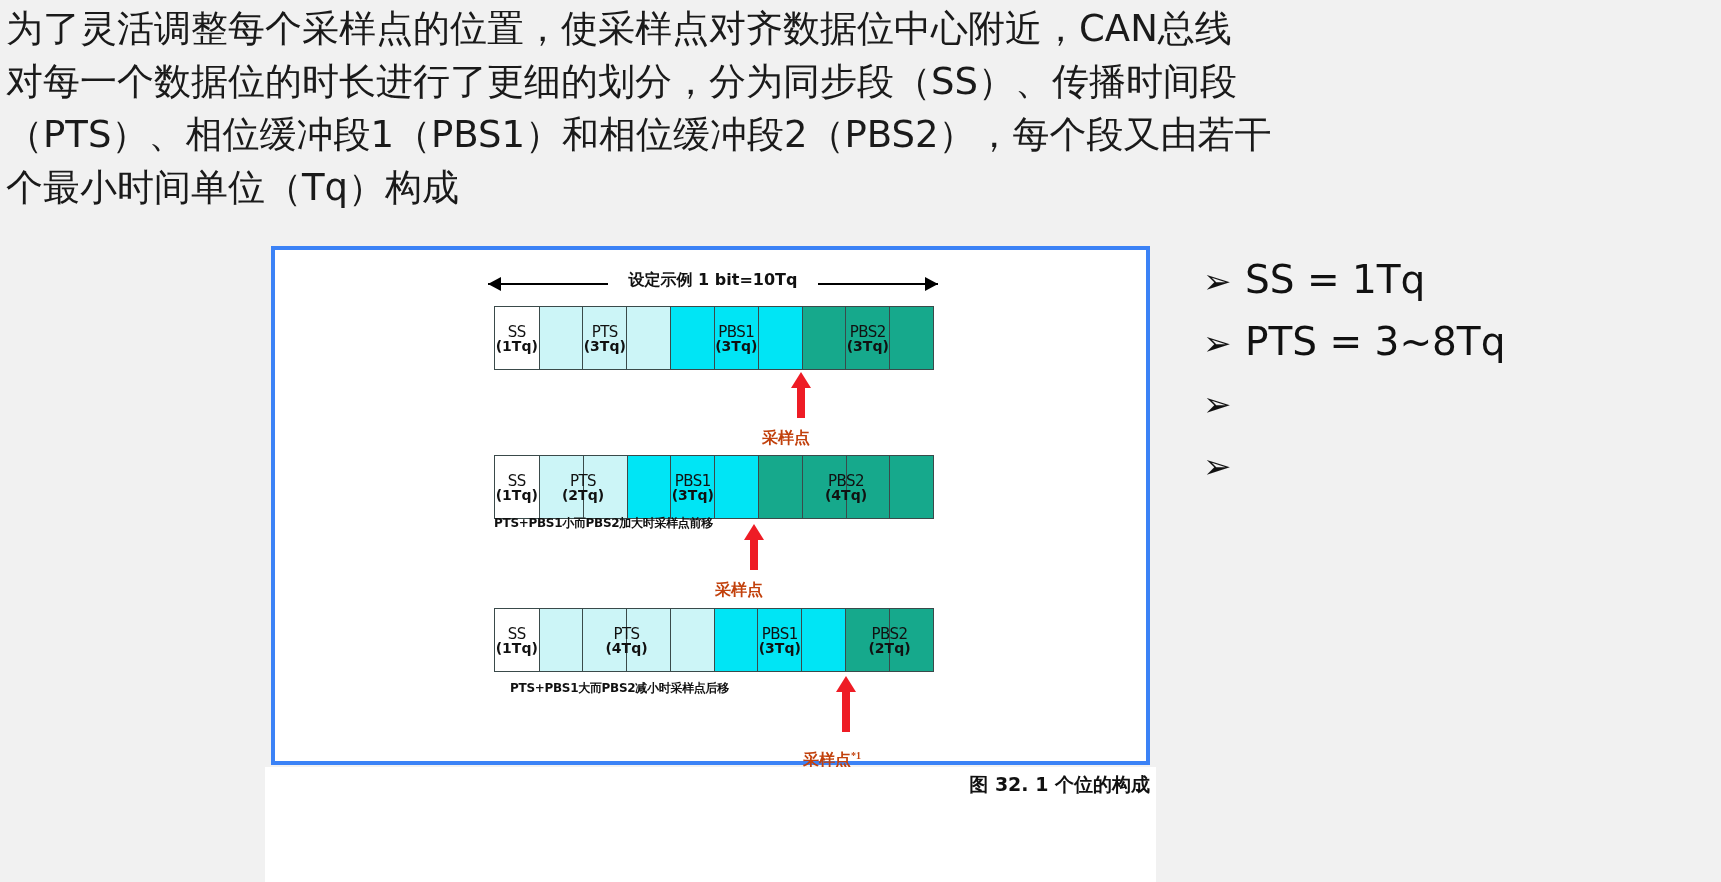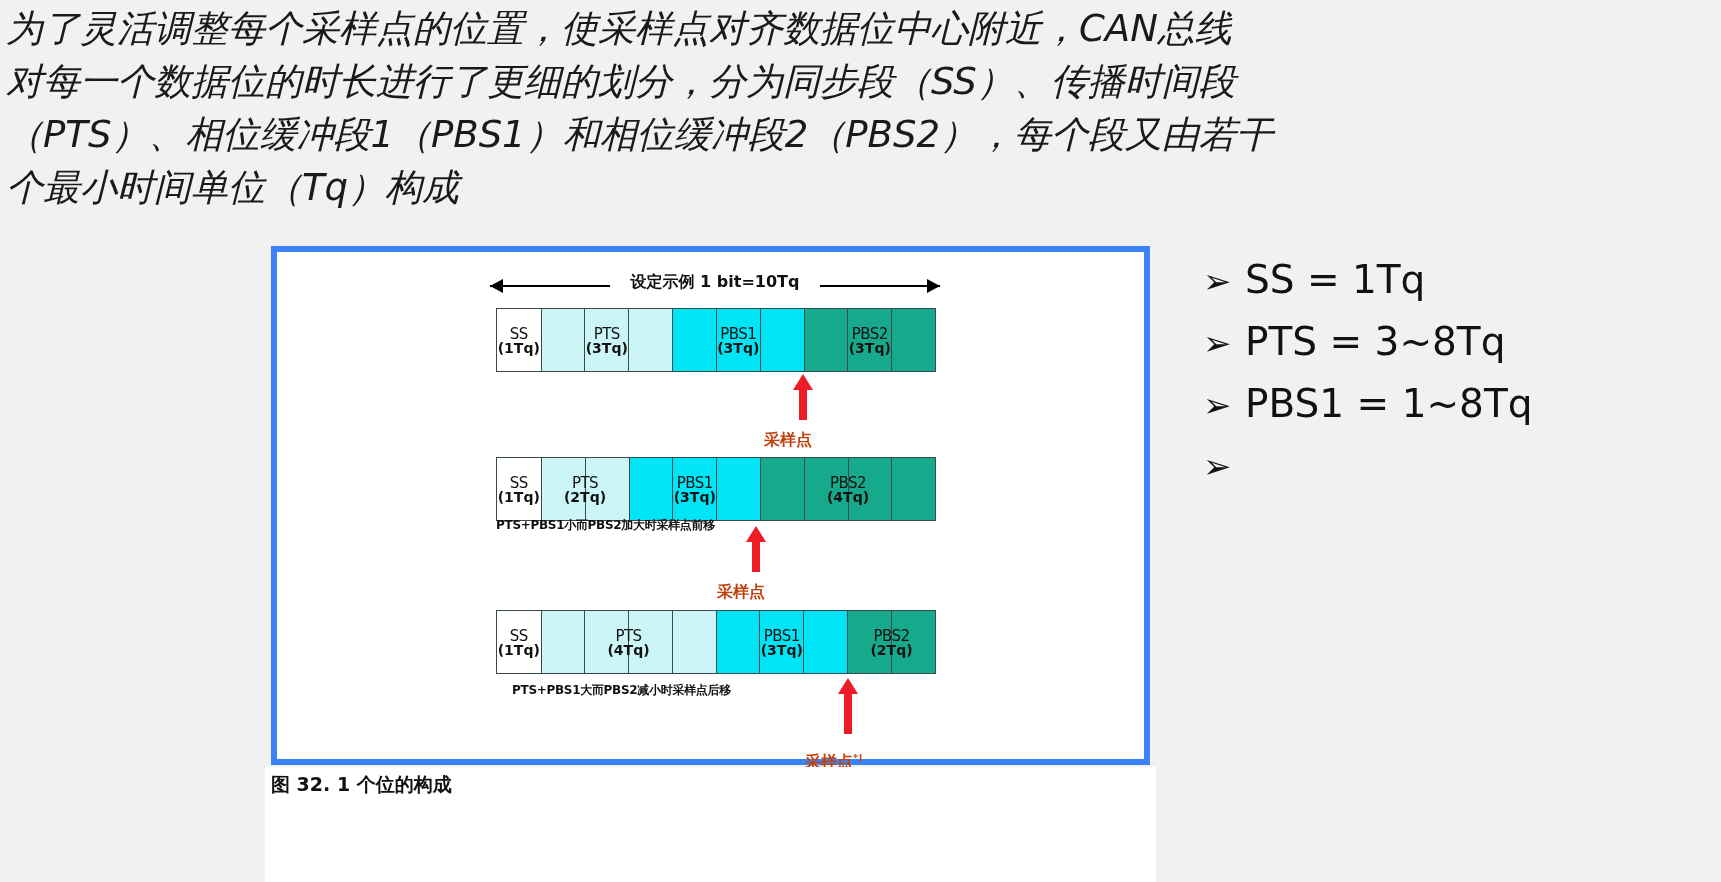--- a/index.html
+++ b/index.html
@@ -21,31 +21,31 @@
     left: 6px;
     top: 2px;
     width: 1706px;
     font-size: 37px;
     line-height: 53px;
     color: #1a1a1a;
     letter-spacing: 0px;
     font-family: "DejaVu Sans", sans-serif;
     white-space: normal;
   }
-  #intro-paragraph .ln { display: block; font-style: italic; }
+  #intro-paragraph .ln { display: block; }
 
   
   #figure-panel {
     position: absolute;
     left: 271px;
     top: 246px;
     width: 879px;
     height: 519px;
     background: #ffffff;
-    border: 6px solid #3b82f6;
+    border: 4px solid #3b82f6;
     box-sizing: border-box;
   }
 
   
   #bit-span-row {
     position: absolute;
     left: 213px;
     top: 20px;
     width: 450px;
     height: 26px;
@@ -190,21 +190,21 @@
   }
   #shift-note-1 { top: 265px; }
   #shift-note-2 { top: 430px; margin-left: 16px; }
 
   
   #figure-caption {
     position: absolute;
     left: 271px;
     top: 772px;
     width: 879px;
-    text-align: left;
+    text-align: right;
     font-size: 19px;
     font-weight: bold;
     color: #111;
     font-family: "DejaVu Sans", sans-serif;
   }
   #caption-strip {
     position: absolute;
     left: 265px;
     top: 767px;
     width: 891px;
@@ -404,18 +404,17 @@
   <div class="spec-item">
     <span class="spec-bullet">➢</span>
     <span class="spec-text">SS = 1Tq</span>
   </div>
   <div class="spec-item">
     <span class="spec-bullet">➢</span>
     <span class="spec-text">PTS = 3~8Tq</span>
   </div>
   <div class="spec-item">
     <span class="spec-bullet">➢</span>
-    <span class="spec-text">PBS1 = 1~8Tq</span>
   </div>
   <div class="spec-item">
     <span class="spec-bullet">➢</span>
   </div>
 </div>
 
 </body></html>

